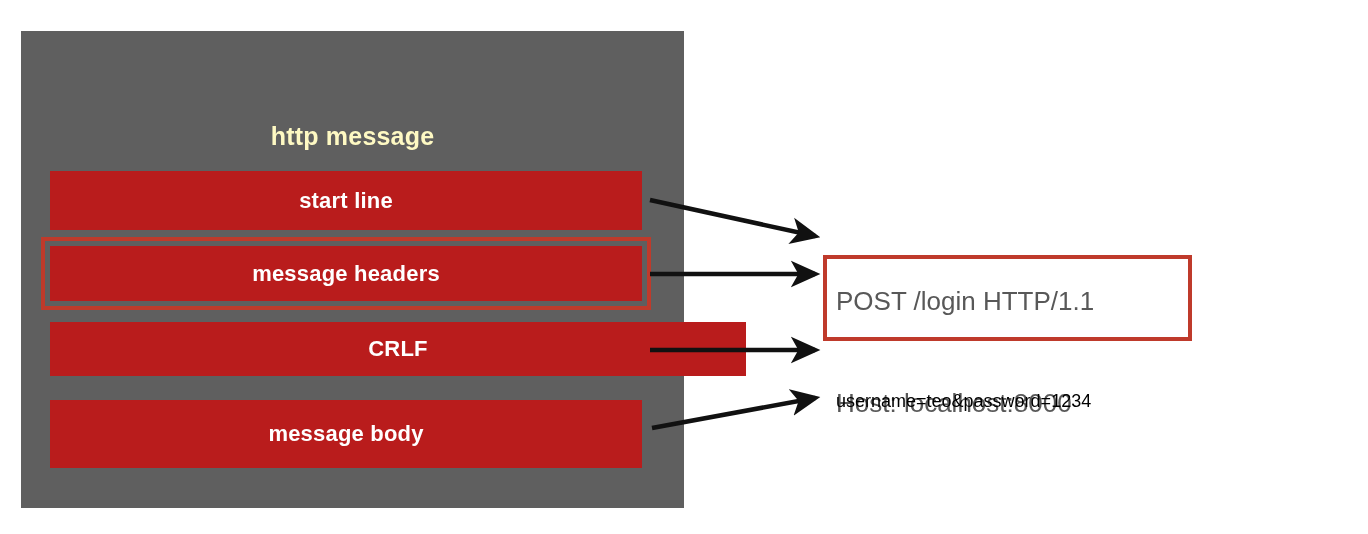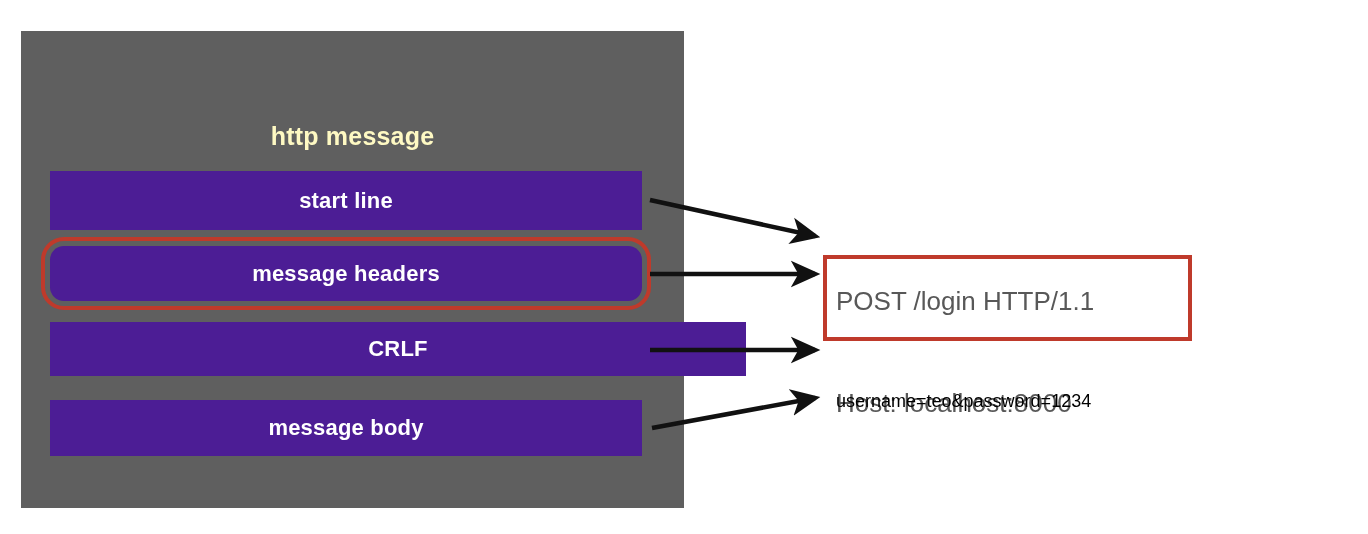--- a/index.html
+++ b/index.html
@@ -34,42 +34,41 @@
     text-align: center;
     color: #fef9c3;
     font-size: 25px;
     font-weight: bold;
     letter-spacing: 0.2px;
     line-height: 1;
   }
 
   .part-bar {
     position: absolute;
-    background: #4c1d95;
+    background: #b91c1c;
     color: #ffffff;
     font-size: 22px;
     font-weight: bold;
     display: flex;
     align-items: center;
     justify-content: center;
     letter-spacing: 0.2px;
     box-sizing: border-box;
   }
 
   .part-bar.highlight {
     outline: 4px solid #bf3a2b;
     outline-offset: 5px;
-    border-radius: 14px;
   }
 
   
   .bar-start-line     { left: 29px; top: 140px; width: 592px; height: 59px; }
   .bar-message-headers{ left: 29px; top: 215px; width: 592px; height: 55px; }
   .bar-crlf           { left: 29px; top: 291px; width: 696px; height: 54px; }
-  .bar-message-body   { left: 29px; top: 369px; width: 592px; height: 56px; }
+  .bar-message-body   { left: 29px; top: 369px; width: 592px; height: 68px; }
 
   
   .arrows {
     position: absolute;
     left: 0;
     top: 0;
     width: 1368px;
     height: 534px;
     pointer-events: none;
   }

